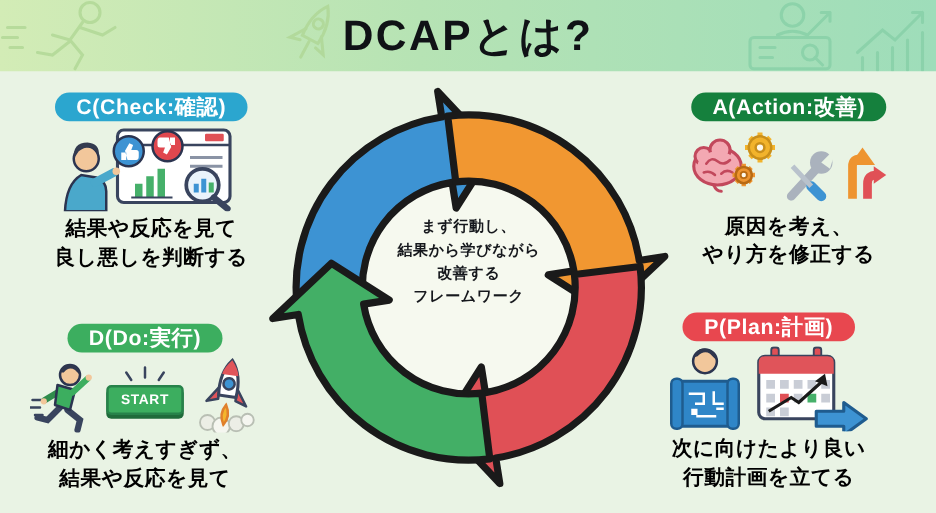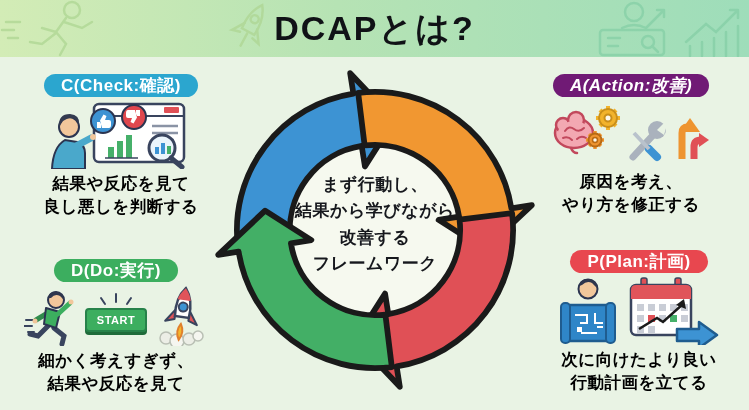--- a/index.html
+++ b/index.html
@@ -16,35 +16,35 @@
   .header-deco{position:absolute;left:0;top:0;width:749px;height:57px;opacity:.75;}
   .title{
     position:absolute;left:0;top:0;width:749px;height:57px;
     display:flex;align-items:center;justify-content:center;
     font-size:34px;font-weight:900;color:#101216;letter-spacing:2px;
   }
   
   .cycle{position:absolute;left:207px;top:62px;width:336px;height:336px;}
   .center-text{
     position:absolute;left:258px;top:172px;width:234px;
-    text-align:center;font-size:17px;font-weight:bold;line-height:1.55;
+    text-align:center;font-size:12px;font-weight:bold;line-height:1.55;
     color:#16181d;white-space:pre-line;letter-spacing:.5px;
   }
   
   .section{position:absolute;display:flex;flex-direction:column;align-items:center;}
   .sec-check{left:18px;top:74px;width:206px;}
   .sec-action{left:524px;top:74px;width:214px;}
   .sec-do{left:14px;top:259px;width:204px;}
-  .sec-plan{left:532px;top:250px;width:214px;}
+  .sec-plan{left:508px;top:250px;width:214px;}
   .badge{
     color:#fff;font-weight:bold;font-size:17px;padding:0 17px;
     border-radius:18px;white-space:nowrap;letter-spacing:.5px;
   }
   .badge-check{background:#2ba6cf;}
-  .badge-action{background:#701a75;font-style:italic;}
+  .badge-action{background:#15803d;}
   .badge-do{background:#3cae5f;}
   .badge-plan{background:#e8474f;}
   .caption{
     font-weight:bold;font-size:16.5px;line-height:1.38;text-align:center;
     white-space:pre-line;color:#000000;margin-top:3px;letter-spacing:.5px;
   }
   .illus{display:flex;align-items:flex-end;justify-content:center;gap:7px;margin-top:4px;text-align:right;}
   .illus-check{height:68px;}
   .illus-action{height:66px;}
   .illus-do{height:60px;}

